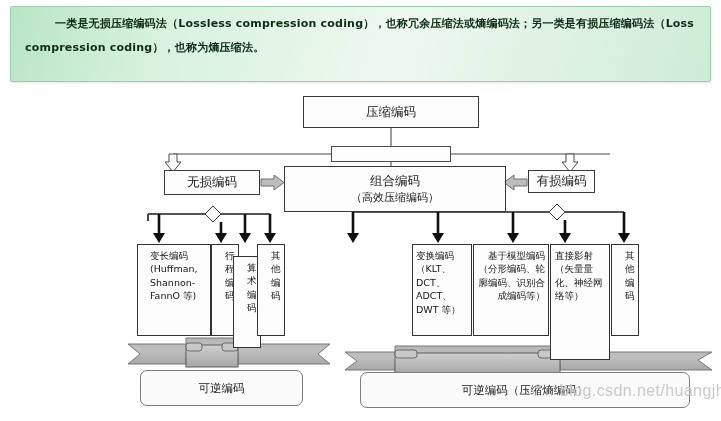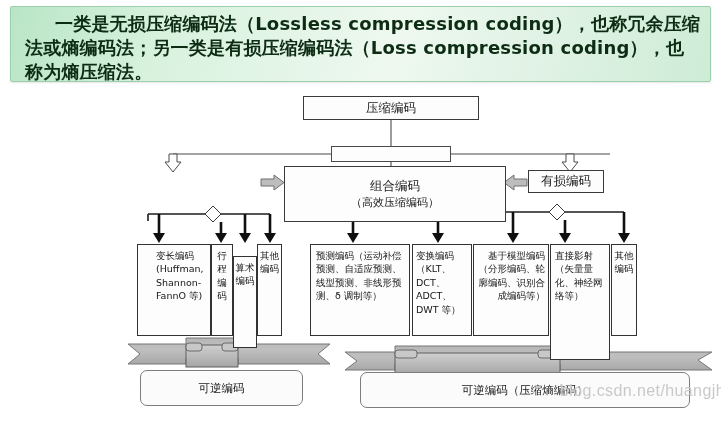--- a/index.html
+++ b/index.html
@@ -15,61 +15,61 @@
   .banner{
     position:absolute;left:10px;top:6px;width:701px;height:76px;
     box-sizing:border-box;
     background:linear-gradient(105deg,#b9e5c6 0%,#d8f2de 22%,#eef8ef 55%,#ddf1e2 80%,#cdecd6 100%);
     border:1px solid #9ccfab;
     border-radius:2px;
     box-shadow:0 1px 2px rgba(0,0,0,.10);
   }
   .banner-text{
     position:absolute;left:14px;top:5px;width:676px;
-    font-size:18px;line-height:24px;
+    font-size:11px;line-height:24px;
     font-weight:bold;color:#0d2c14;
     letter-spacing:.2px;
     text-indent:30px;
     font-family:"DejaVu Sans","Liberation Sans",sans-serif;
   }
 
   
   .box{
     position:absolute;box-sizing:border-box;
     background:#fdfdfd;border:1px solid #3a3a3a;
     color:#1a1a1a;
     display:flex;align-items:center;justify-content:center;
     text-align:center;
     font-family:"DejaVu Sans","Liberation Sans",sans-serif;
   }
   .box.round{border-radius:7px;border:1px solid #7d7d7d;background:#fbfbfb;}
   .box .inner{padding:0 2px;width:100%;}
 
   
-  #n-top{left:303px;top:96px;width:176px;height:24px;font-size:12.5px;}
+  #n-top{left:303px;top:96px;width:176px;height:32px;font-size:12.5px;}
   
   #bar{left:331px;top:146px;width:120px;height:16px;background:#fdfdfd;border:1px solid #4a4a4a;box-sizing:border-box;position:absolute;}
 
   
   #n-lossless{left:164px;top:170px;width:96px;height:25px;font-size:12.5px;}
-  #n-combo{left:284px;top:166px;width:222px;height:56px;font-size:11.5px;line-height:16px;}
-  #n-lossy{left:528px;top:170px;width:76px;height:23px;font-size:12.5px;}
+  #n-combo{left:284px;top:166px;width:222px;height:46px;font-size:11.5px;line-height:16px;}
+  #n-lossy{left:528px;top:170px;width:67px;height:23px;font-size:12.5px;}
 
   
   .leaf{
     position:absolute;box-sizing:border-box;
     background:#fdfdfd;border:1px solid #333;
     font-size:9.5px;line-height:13.4px;color:#151515;
     padding:4px 3px 2px 3px;
     font-family:"DejaVu Sans","Liberation Sans",sans-serif;
     overflow:hidden;
   }
-  .leaf.narrow{text-align:center;writing-mode:horizontal-tb;padding:4px 1px;letter-spacing:0;}
-
-  #lf1{left:137px;top:244px;width:74px;height:92px;text-align:left;padding-left:18px;}
+  .leaf.narrow{text-align:left;writing-mode:horizontal-tb;padding:4px 13px;letter-spacing:0;}
+
+  #lf1{left:137px;top:244px;width:74px;height:92px;text-align:left;padding-left:12px;}
   #lf2{left:211px;top:244px;width:22px;height:92px;}
   #lf3{left:233px;top:256px;width:24px;height:92px;}
   #lf4{left:257px;top:244px;width:25px;height:92px;}
   #lf5{left:310px;top:244px;width:100px;height:92px;text-align:left;padding-left:5px;}
   #lf6{left:412px;top:244px;width:60px;height:92px;text-align:left;}
   #lf7{left:473px;top:244px;width:76px;height:92px;text-align:right;padding-left:4px;}
   #lf8{left:550px;top:244px;width:60px;height:116px;text-align:left;padding-left:4px;}
   #lf9{left:611px;top:244px;width:26px;height:92px;}
 
   .vtext{letter-spacing:0;}
@@ -181,20 +181,23 @@
       <rect x="538" y="350" width="22" height="8" rx="3" fill="#c8c8c8" stroke="#6a6a6a" stroke-width="1"></rect>
     </g>
   </svg>
 
   <div class="box" id="n-top">
     <span class="inner">压缩编码</span>
   </div>
 
   <div id="bar"></div>
 
+  <div class="box" id="n-lossless">
+    <span class="inner">无损编码</span>
+  </div>
 
   <div class="box" id="n-combo">
     <span class="inner">
       <span style="font-size:12.5px">组合编码</span><br>
       <span style="font-size:11px">（高效压缩编码）</span>
     </span>
   </div>
 
   <div class="box" id="n-lossy">
     <span class="inner">有损编码</span>
@@ -206,23 +209,20 @@
   </div>
   <div class="leaf narrow vtext" id="lf2">
     <span>行程编码</span>
   </div>
   <div class="leaf narrow vtext" id="lf3">
     <span>算术编码</span>
   </div>
   <div class="leaf narrow vtext" id="lf4">
     <span>其他编码</span>
   </div>
-  <div class="leaf" id="lf5">
-    <span>预测编码（运动补偿预测、自适应预测、线型预测、非线形预测、δ 调制等）</span>
-  </div>
   <div class="leaf" id="lf6">
     <span>变换编码（KLT、DCT、ADCT、DWT 等）</span>
   </div>
   <div class="leaf" id="lf7">
     <span>基于模型编码（分形编码、轮廓编码、识别合成编码等）</span>
   </div>
   <div class="leaf" id="lf8">
     <span>直接影射（矢量量化、神经网络等）</span>
   </div>
   <div class="leaf narrow vtext" id="lf9">

